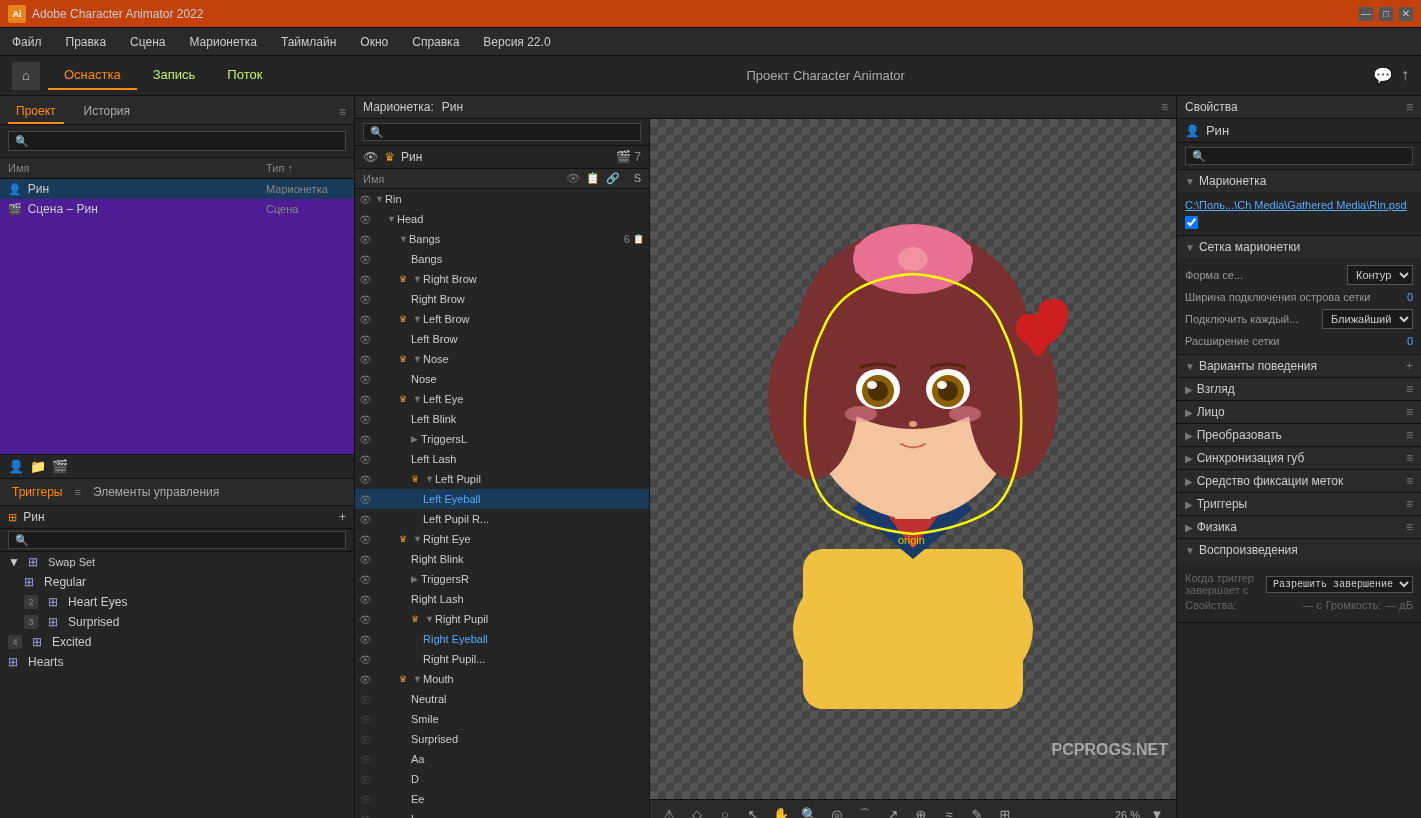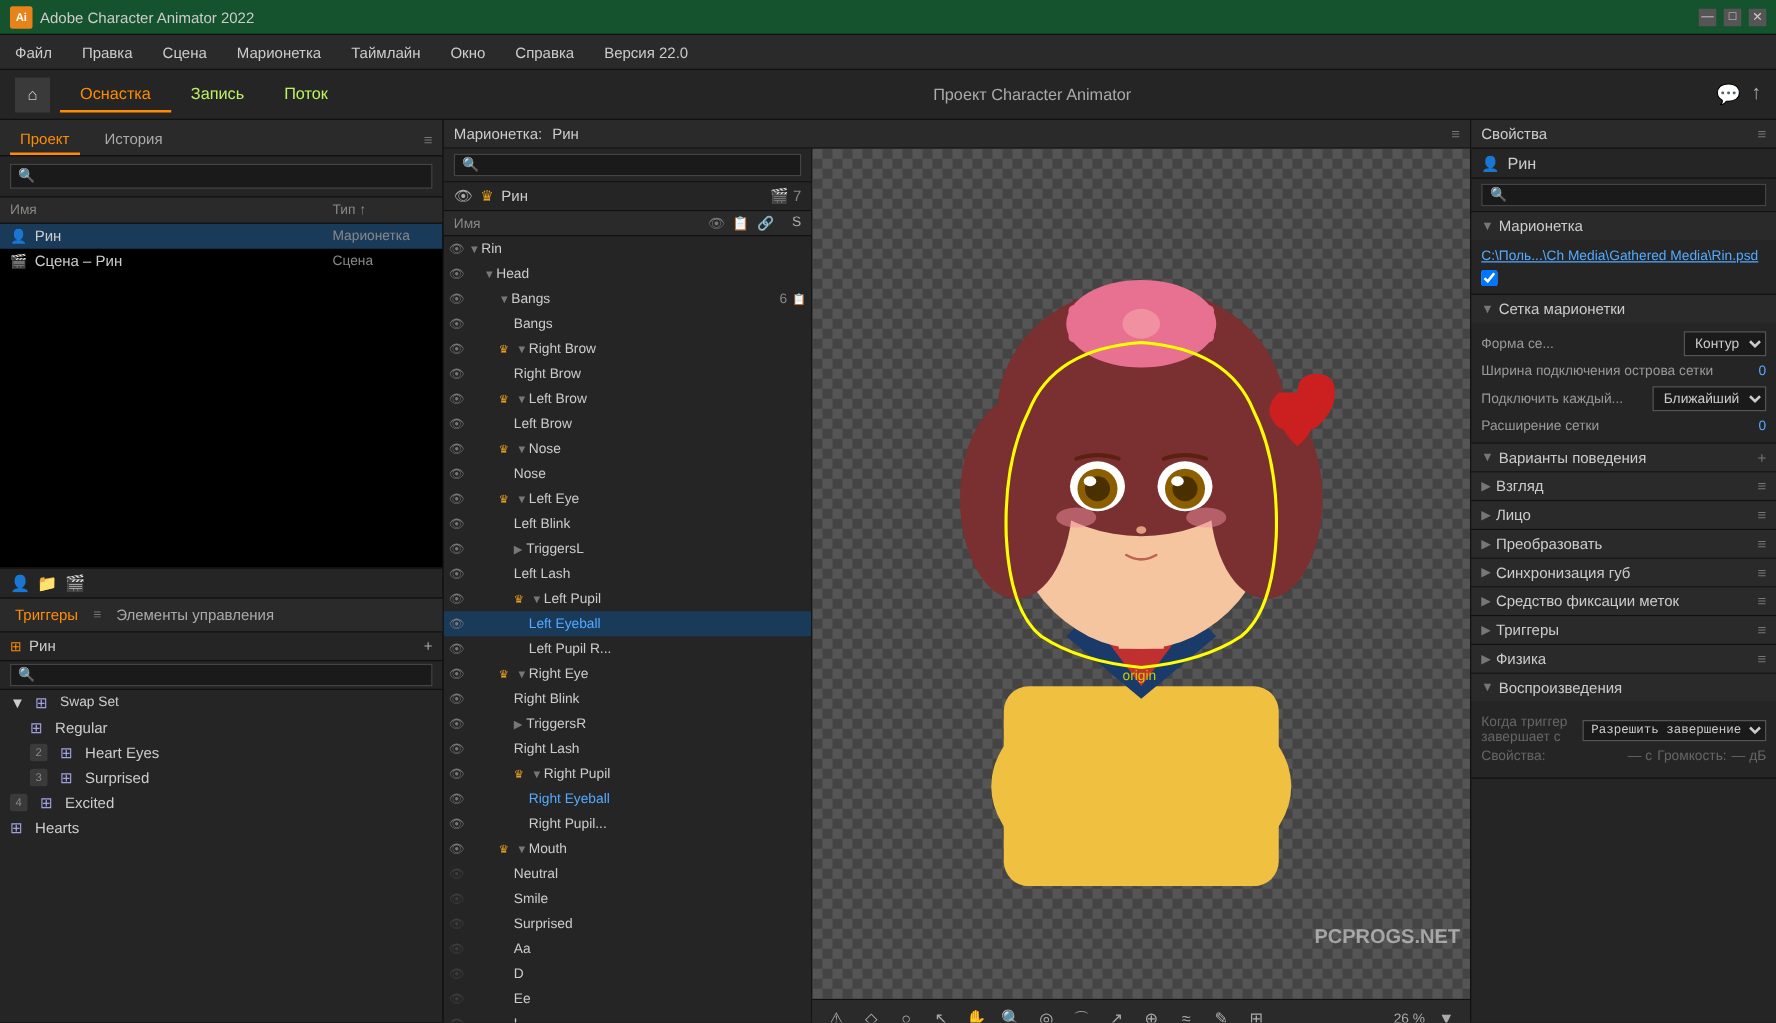--- a/index.html
+++ b/index.html
@@ -8,21 +8,21 @@
       color: #cccccc;
       font-family: 'Segoe UI', Arial, sans-serif;
       font-size: 12px;
       width: 1421px;
       height: 818px;
       overflow: hidden;
     }
 
     
     #titlebar {
-      background: #14532d;
+      background: #c2410c;
       height: 28px;
       display: flex;
       align-items: center;
       padding: 0 8px;
       border-bottom: 1px solid #111;
     }
     #titlebar .app-icon {
       width: 18px;
       height: 18px;
       background: #e8821a;
@@ -100,21 +100,21 @@
 
     
     #main-layout {
       display: flex;
       height: calc(818px - 28px - 28px - 40px);
     }
 
     
     #left-panel {
       width: 355px;
-      background: #000000;
+      background: #4c1d95;
       display: flex;
       flex-direction: column;
       border-right: 1px solid #111;
     }
 
     
     #project-tabs {
       display: flex;
       background: #2a2a2a;
       border-bottom: 1px solid #111;

